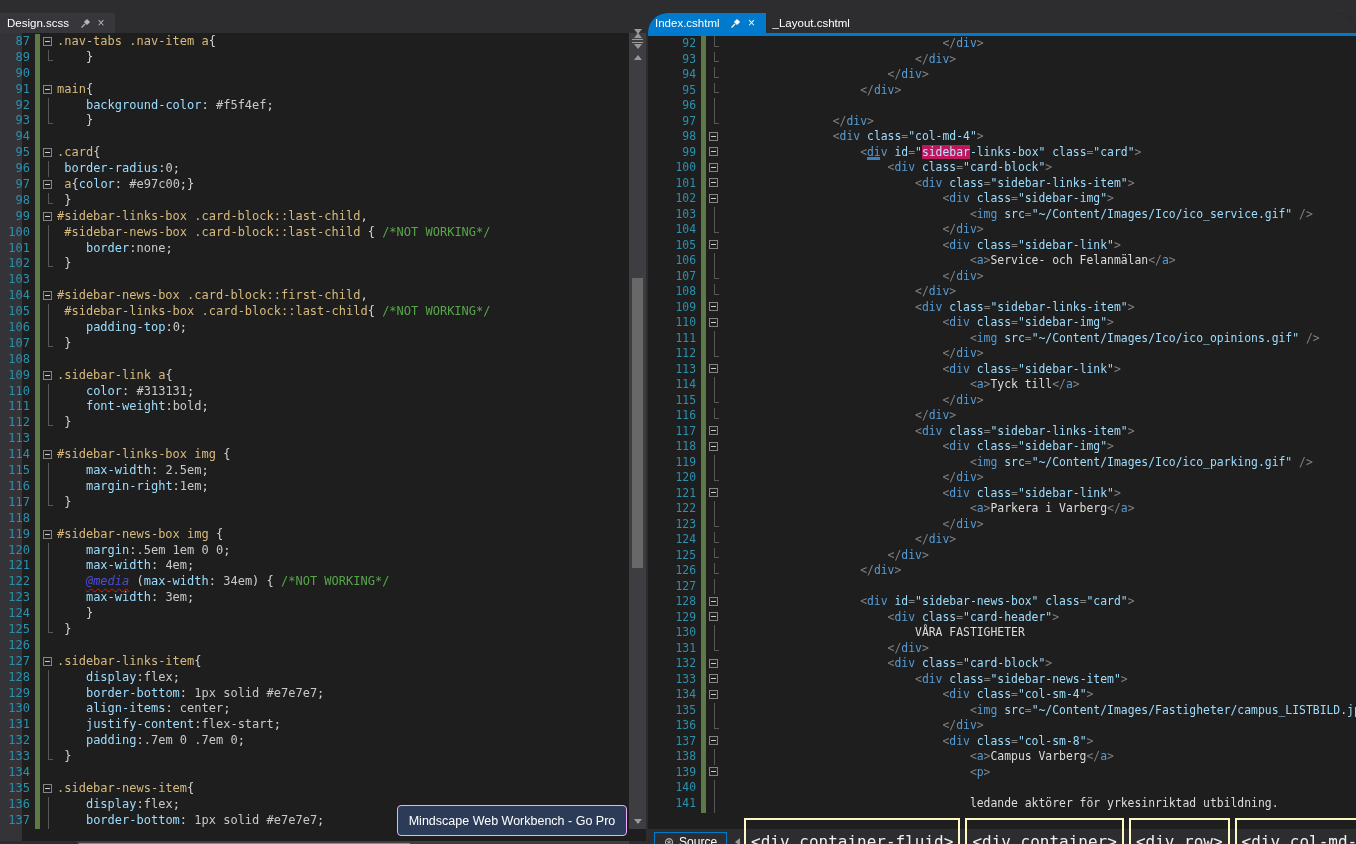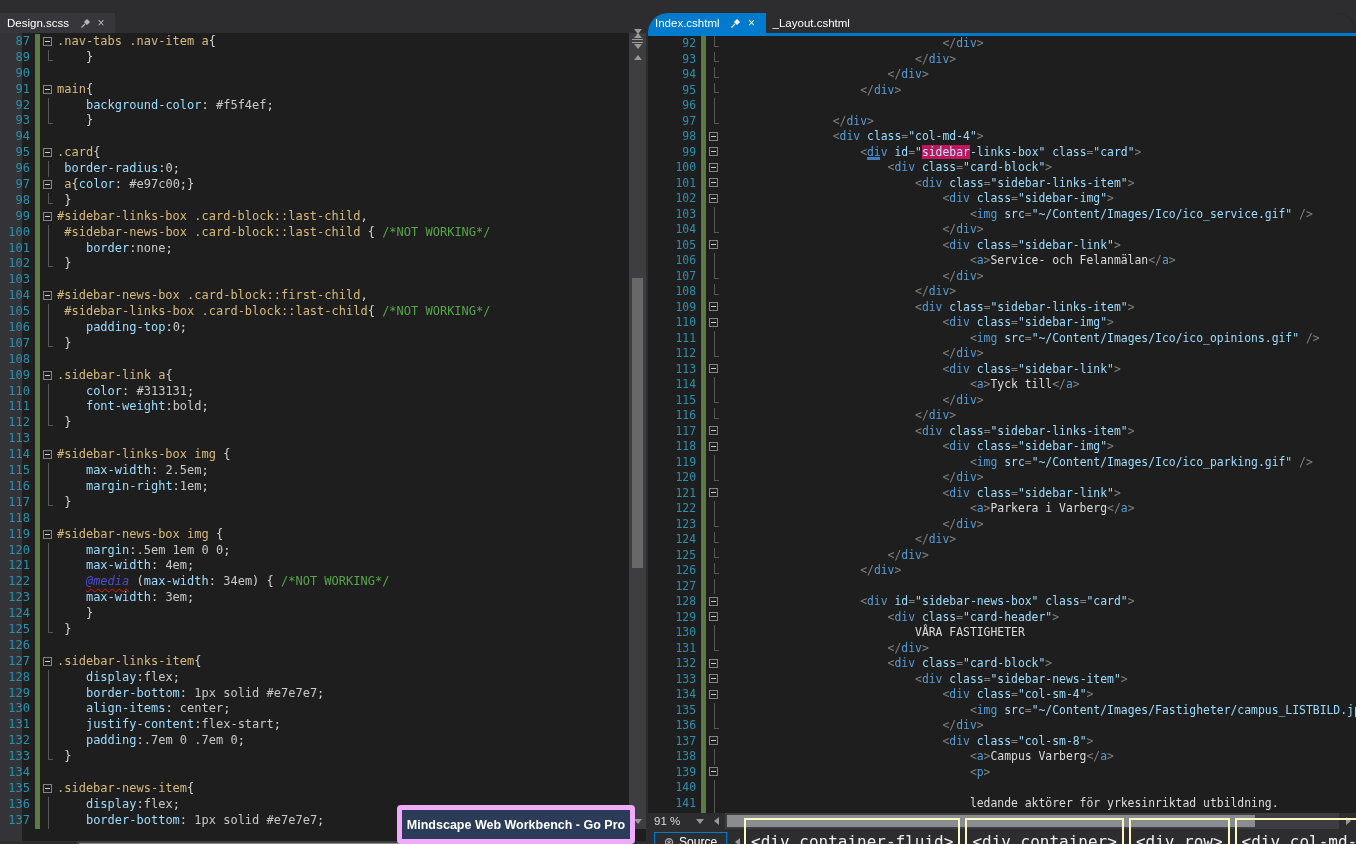--- a/index.html
+++ b/index.html
@@ -90,22 +90,22 @@
   .source-btn{display:flex;align-items:center;gap:5px;height:19px;margin-left:6px;padding:0 9px;
               border:1px solid #007acc;background:#2d2d30;color:#ffffff;font-size:12px;}
   .source-icon{color:#c8c8c8;font-size:12px;line-height:12px;}
   .crumb-nav{width:18px;display:flex;justify-content:center;margin-left:8px;}
   .crumbs{display:flex;align-items:center;gap:5px;margin-left:4px;}
   .crumb{border:2px solid #fef9c3;color:#f1f1f1;font-family:"DejaVu Sans Mono",monospace;font-size:16px;
          padding:12px 5px;white-space:nowrap;}
   .bottomstrip{position:absolute;left:0;right:0;bottom:0;height:3px;background:#252526;}
 
   
-  .tooltip{position:absolute;left:397px;top:792px;width:228px;height:29px;background:#2c3c58;border:5px solid #f0abfc;
-           border-radius:4px;display:flex;align-items:center;justify-content:center;color:#ffffff;font-size:12.5px;z-index:10;font-weight:bold;}
+  .tooltip{position:absolute;left:397px;top:792px;width:228px;height:29px;background:#2c3c58;border:1px solid #f0abfc;
+           border-radius:4px;display:flex;align-items:center;justify-content:center;color:#ffffff;font-size:12.5px;z-index:10;}
 </style>
 </head>
 <body>
 
 <div class="window">
 
   <section class="pane pane-left">
     <div class="tabstrip">
       <div class="tab tab-inactive-selected">
         <span class="tab-title">Design.scss</span>
@@ -784,35 +784,20 @@
         </div>
         <div class="line">
           <span class="ln">142</span>
           <span class="chg"></span>
           <span class="fold f-end"></span>
           <pre class="code"><span class="tk-pun">                                    </span><span class="tk-del">&lt;/</span><span class="tk-tag">p</span><span class="tk-del">&gt;</span></pre>
         </div>
       </div>
     <div class="smart-dash"></div>
 
-    <div class="hrow">
-      <span class="zoom-label">91 %</span>
-      <span class="zoom-caret">
-          <span class="tri tri-down"></span>
-        </span>
-      <span class="sb-h-btn">
-          <span class="tri tri-left"></span>
-        </span>
-      <div class="htrack">
-        <div class="hthumb right-hthumb"></div>
-      </div>
-      <span class="sb-h-btn">
-          <span class="tri tri-right"></span>
-        </span>
-    </div>
 
     <div class="bottombar">
       <button class="source-btn">
         <span class="source-icon">⊛</span>
         <span>Source</span>
       </button>
       <span class="crumb-nav">
           <span class="tri tri-left"></span>
         </span>
       <div class="crumbs" id="crumbs">

